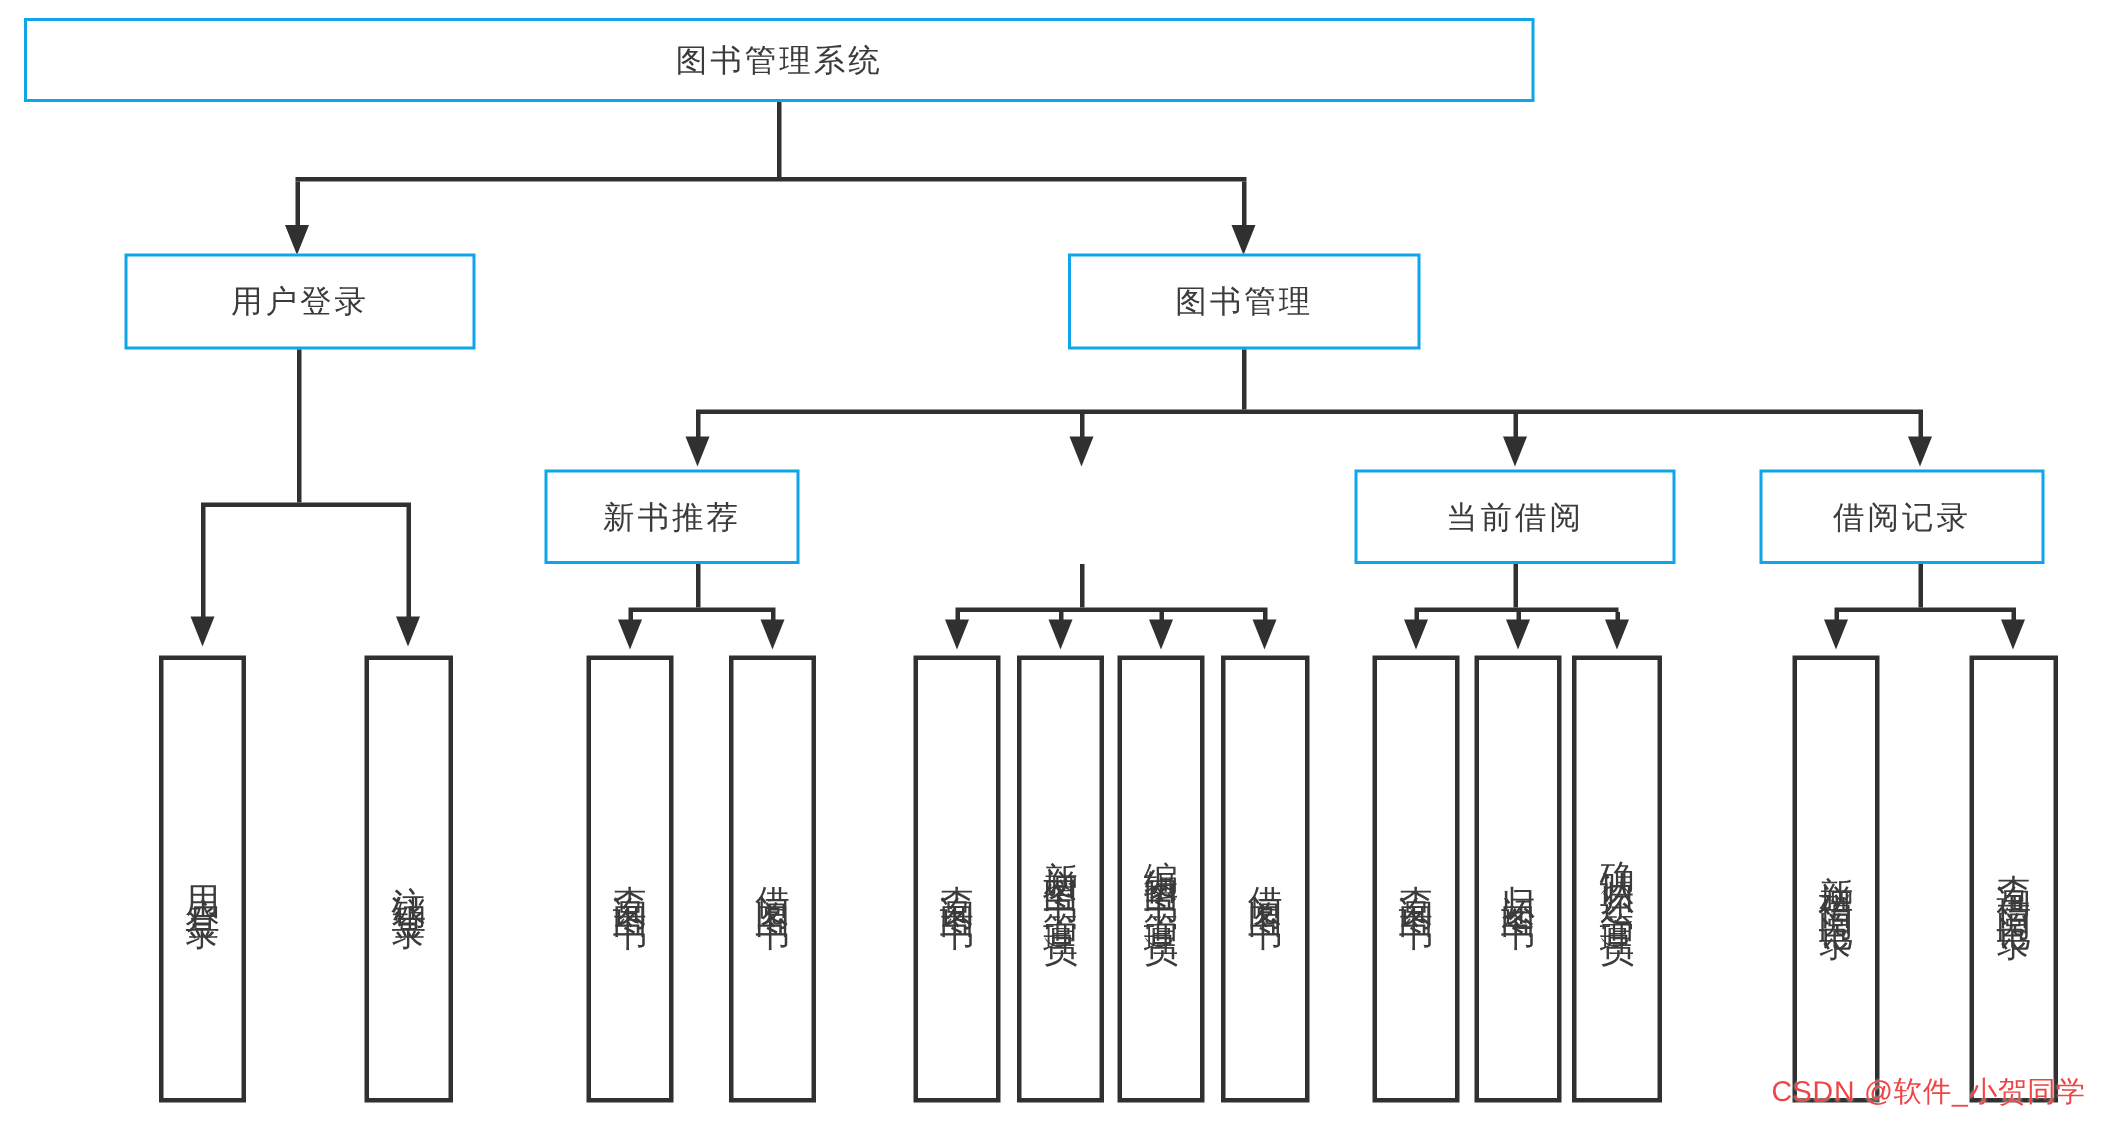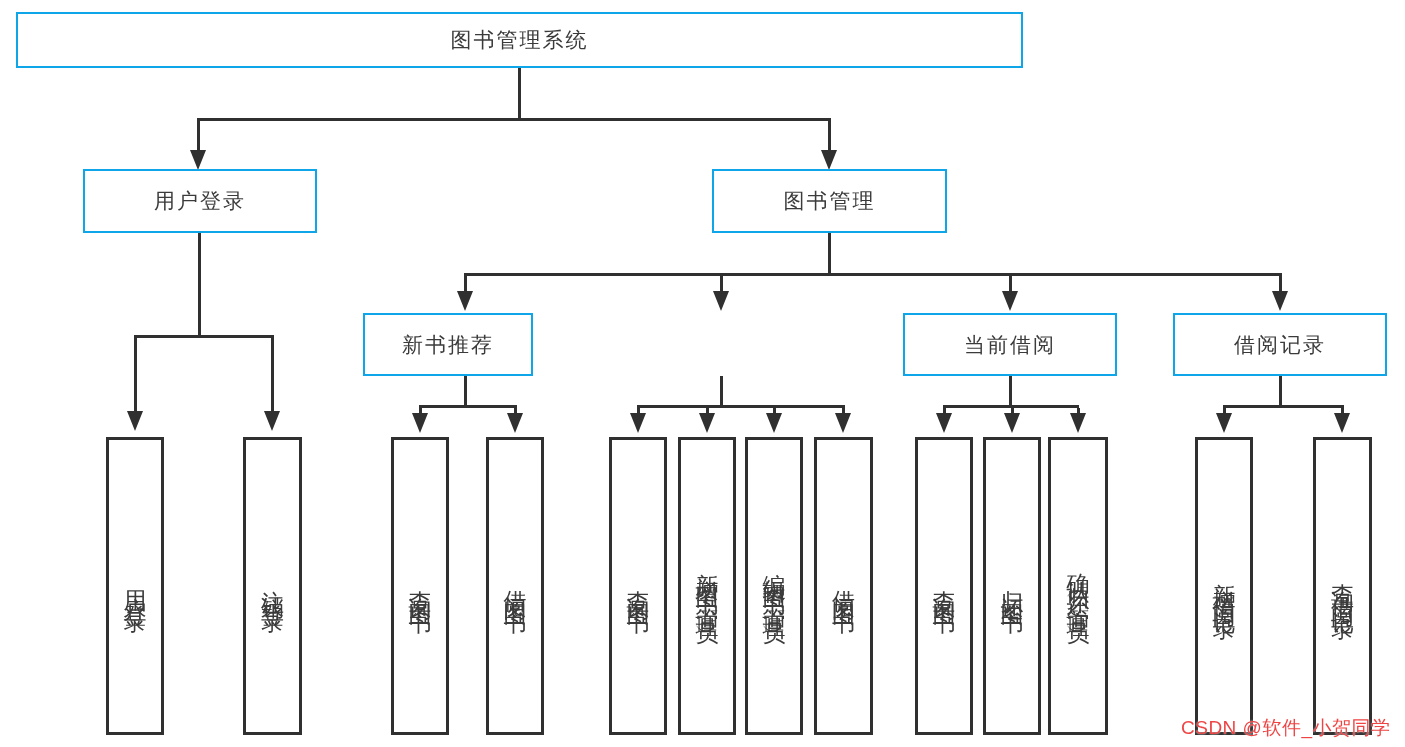--- a/index.html
+++ b/index.html
@@ -83,21 +83,21 @@
   <i class="ar" style="left:713px;top:291px;"></i>
   <i class="ar" style="left:1002px;top:291px;"></i>
   <i class="ar" style="left:1272px;top:291px;"></i>
 
   <div class="hbox" style="left:363px;top:313px;width:170px;height:63px;">
     <span>新书推荐</span>
   </div>
   <div class="hbox" style="left:903px;top:313px;width:214px;height:63px;">
     <span>当前借阅</span>
   </div>
-  <div class="hbox" style="left:1173px;top:313px;width:214px;height:63px;">
+  <div class="hbox" style="left:1173px;top:313px;width:190px;height:63px;">
     <span>借阅记录</span>
   </div>
 
   <i class="ln" style="left:464px;top:376px;width:3px;height:29px;"></i>
   <i class="ln" style="left:419px;top:405px;width:98px;height:3px;"></i>
   <i class="ln" style="left:419px;top:408px;width:3px;height:7px;"></i>
   <i class="ln" style="left:514px;top:408px;width:3px;height:7px;"></i>
   <i class="ar" style="left:412px;top:413px;"></i>
   <i class="ar" style="left:507px;top:413px;"></i>
 

